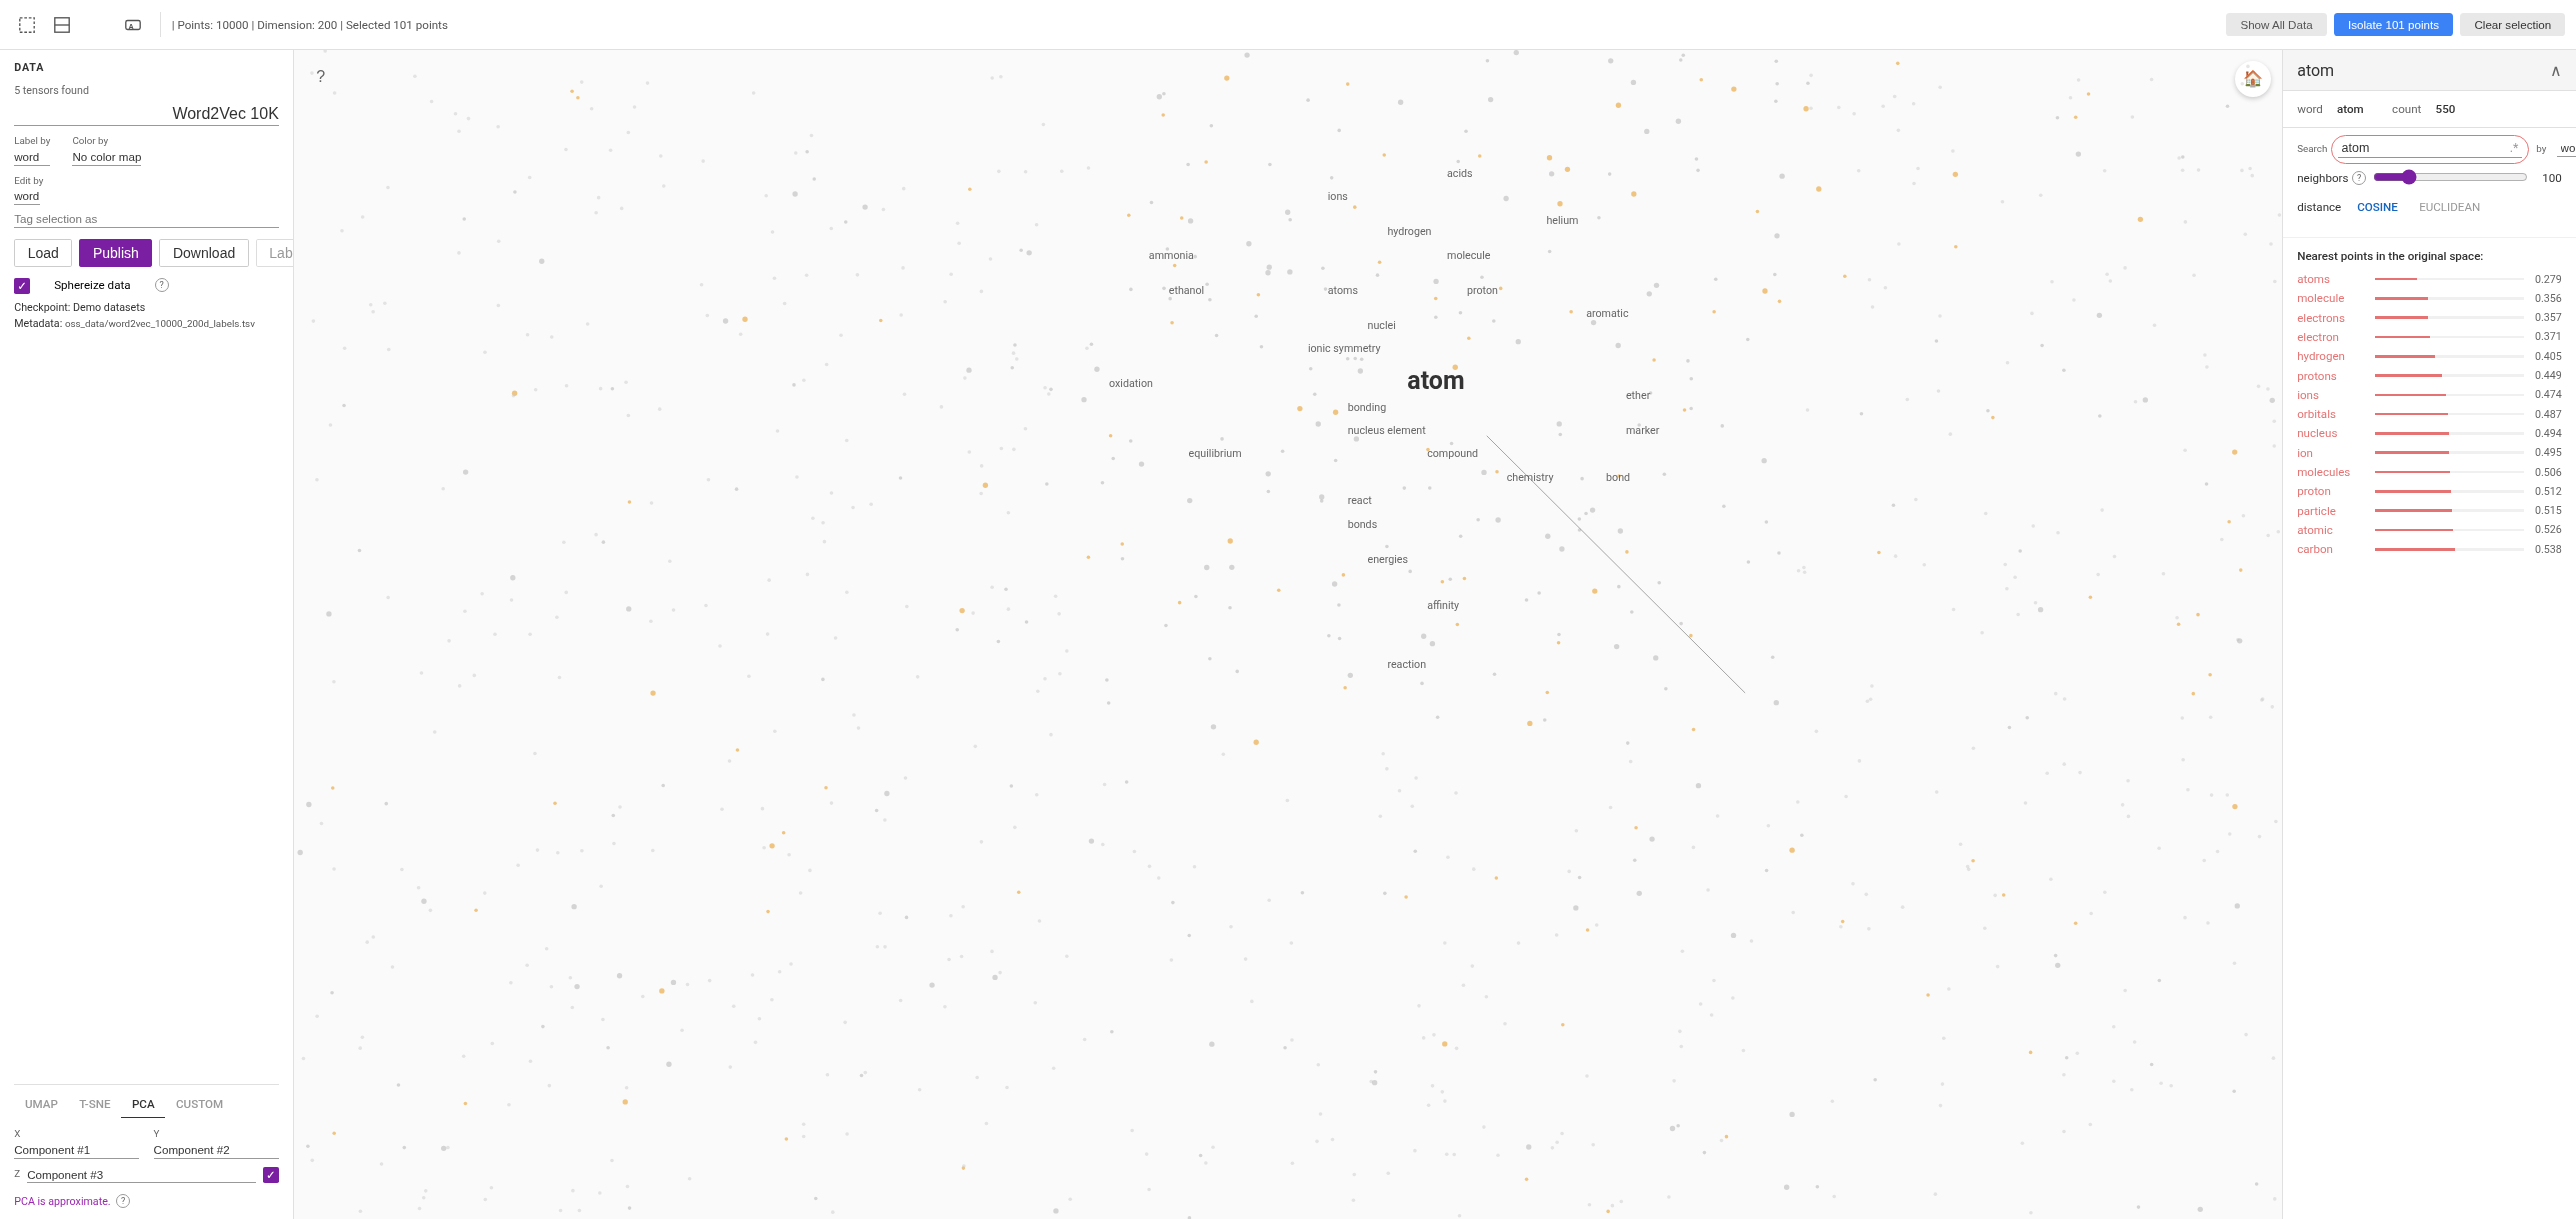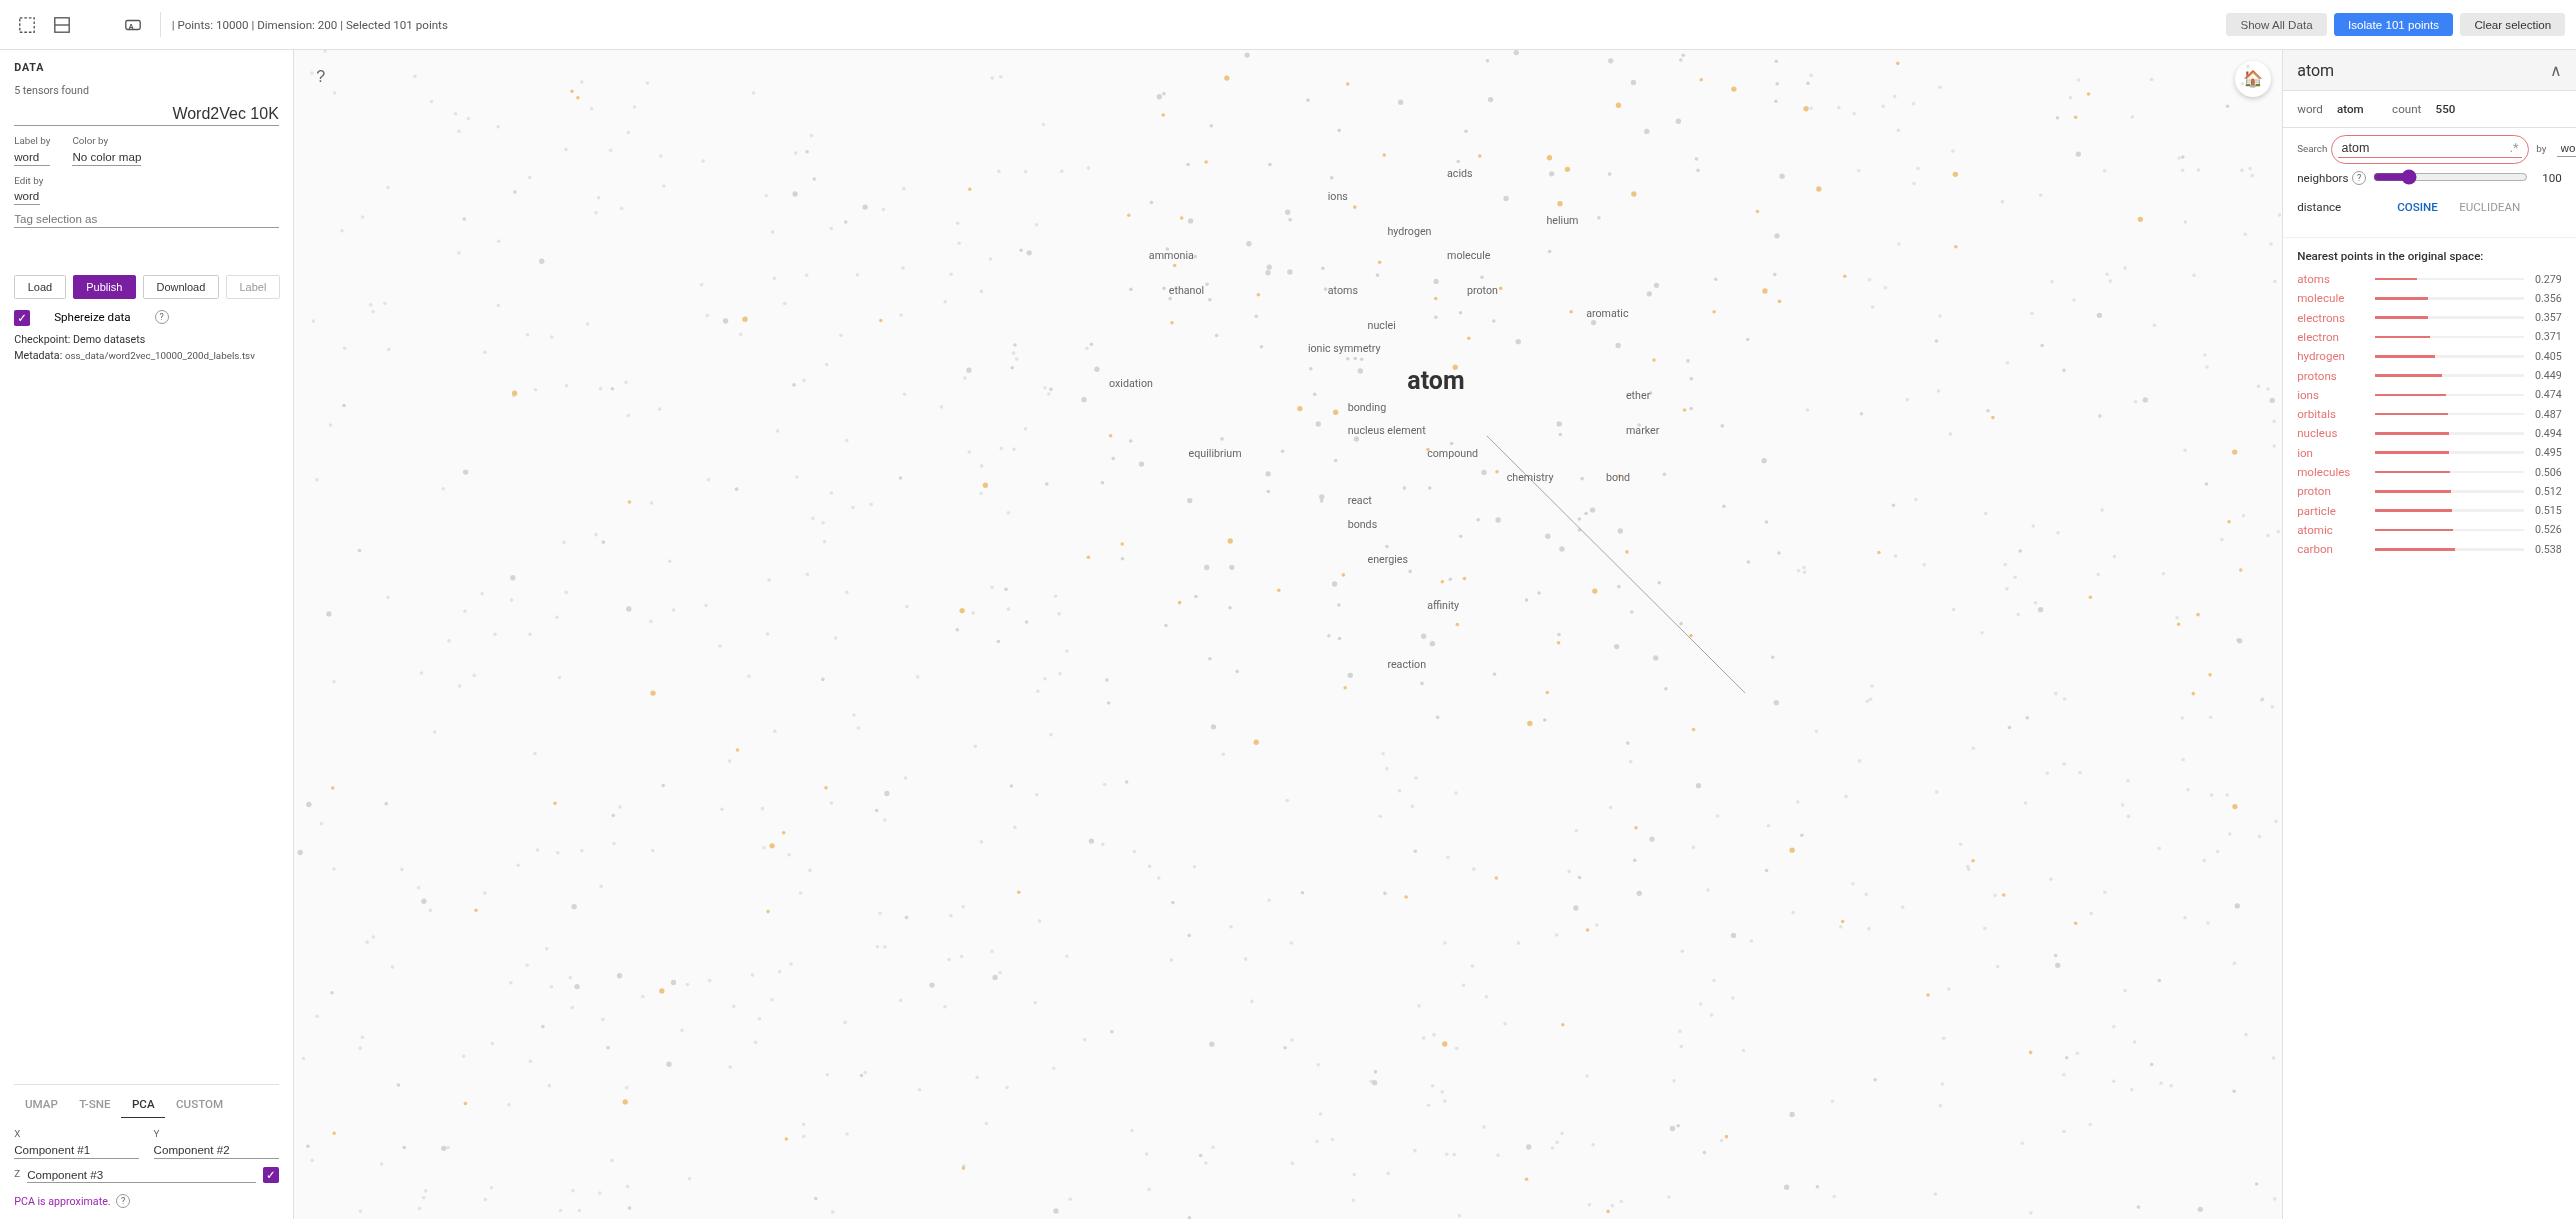--- a/index.html
+++ b/index.html
@@ -52,23 +52,22 @@
     }
     .edit-row { margin-bottom: 10.7px; }
     .edit-label { font-size: 9.8px; color: #666; margin-bottom: 1.8px; }
     .edit-input {
       border: none; border-bottom: 0.9px solid #999; font-size: 11.6px;
       background: transparent; padding: 1.8px 0; width: 100%; outline: none;
     }
     .action-btns { display: flex; gap: 7.1px; margin-bottom: 10.7px; }
     .action-btn {
       padding: 5.3px 12.5px; border: 0.9px solid #ccc; background: #fff;
-      border-radius: 1.8px; cursor: pointer; font-size: 11px; color: #333;
+      border-radius: 1.8px; cursor: pointer; font-size: 14px; color: #333;
       font-weight: 500;
-      margin-top: 36px;
     }
     .action-btn.label-btn { color: #999; border-color: #ddd; }
     .sphereize-row { display: flex; align-items: flex-start; gap: 24px; margin-bottom: 7.1px; }
     .checkbox-custom {
       width: 16px; height: 16px; background: #7b1fa2; border-radius: 1.8px;
       display: flex; align-items: center; justify-content: center; cursor: pointer;
     }
     .checkbox-custom::after { content: '✓'; color: #fff; font-size: 11.6px; }
     .help-icon {
       width: 14.2px; height: 14.2px; border-radius: 50%; border: 0.9px solid #999;
@@ -175,21 +174,21 @@
     .neighbors-row { display: flex; align-items: center; gap: 7.1px; margin-bottom: 10.7px; }
     .neighbors-label { font-size: 11.6px; color: #333; display: flex; align-items: center; gap: 3.6px; }
     .slider-wrap { flex: 1; }
     .slider { width: 100%; accent-color: #7b1fa2; }
     .neighbors-val { font-size: 11.6px; color: #333; min-width: 27px; text-align: right; }
 
     
     .distance-row { display: flex; align-items: center; gap: 10.7px; margin-bottom: 10.7px; }
     .distance-label { font-size: 11.6px; color: #333; }
     .dist-btn { font-size: 11.6px; cursor: pointer; padding: 1.8px 5.3px; }
-    .dist-btn.active { color: #1565c0; font-weight: 500; margin-left: 40px; }
+    .dist-btn.active { color: #1565c0; font-weight: 500; }
     .dist-btn.inactive { color: #999; }
 
     
     .nearest-section { padding: 10.7px 14.2px; }
     .nearest-title { font-size: 11.6px; color: #333; font-weight: 500; margin-bottom: 9px; }
     .nearest-item {
       display: flex; align-items: center; margin-bottom: 5.3px; gap: 7.1px;
     }
     .nearest-bar-wrap { flex: 1; position: relative; height: 2.7px; background: #f0f0f0; }
     .nearest-bar { height: 2.7px; background: #e57373; }

